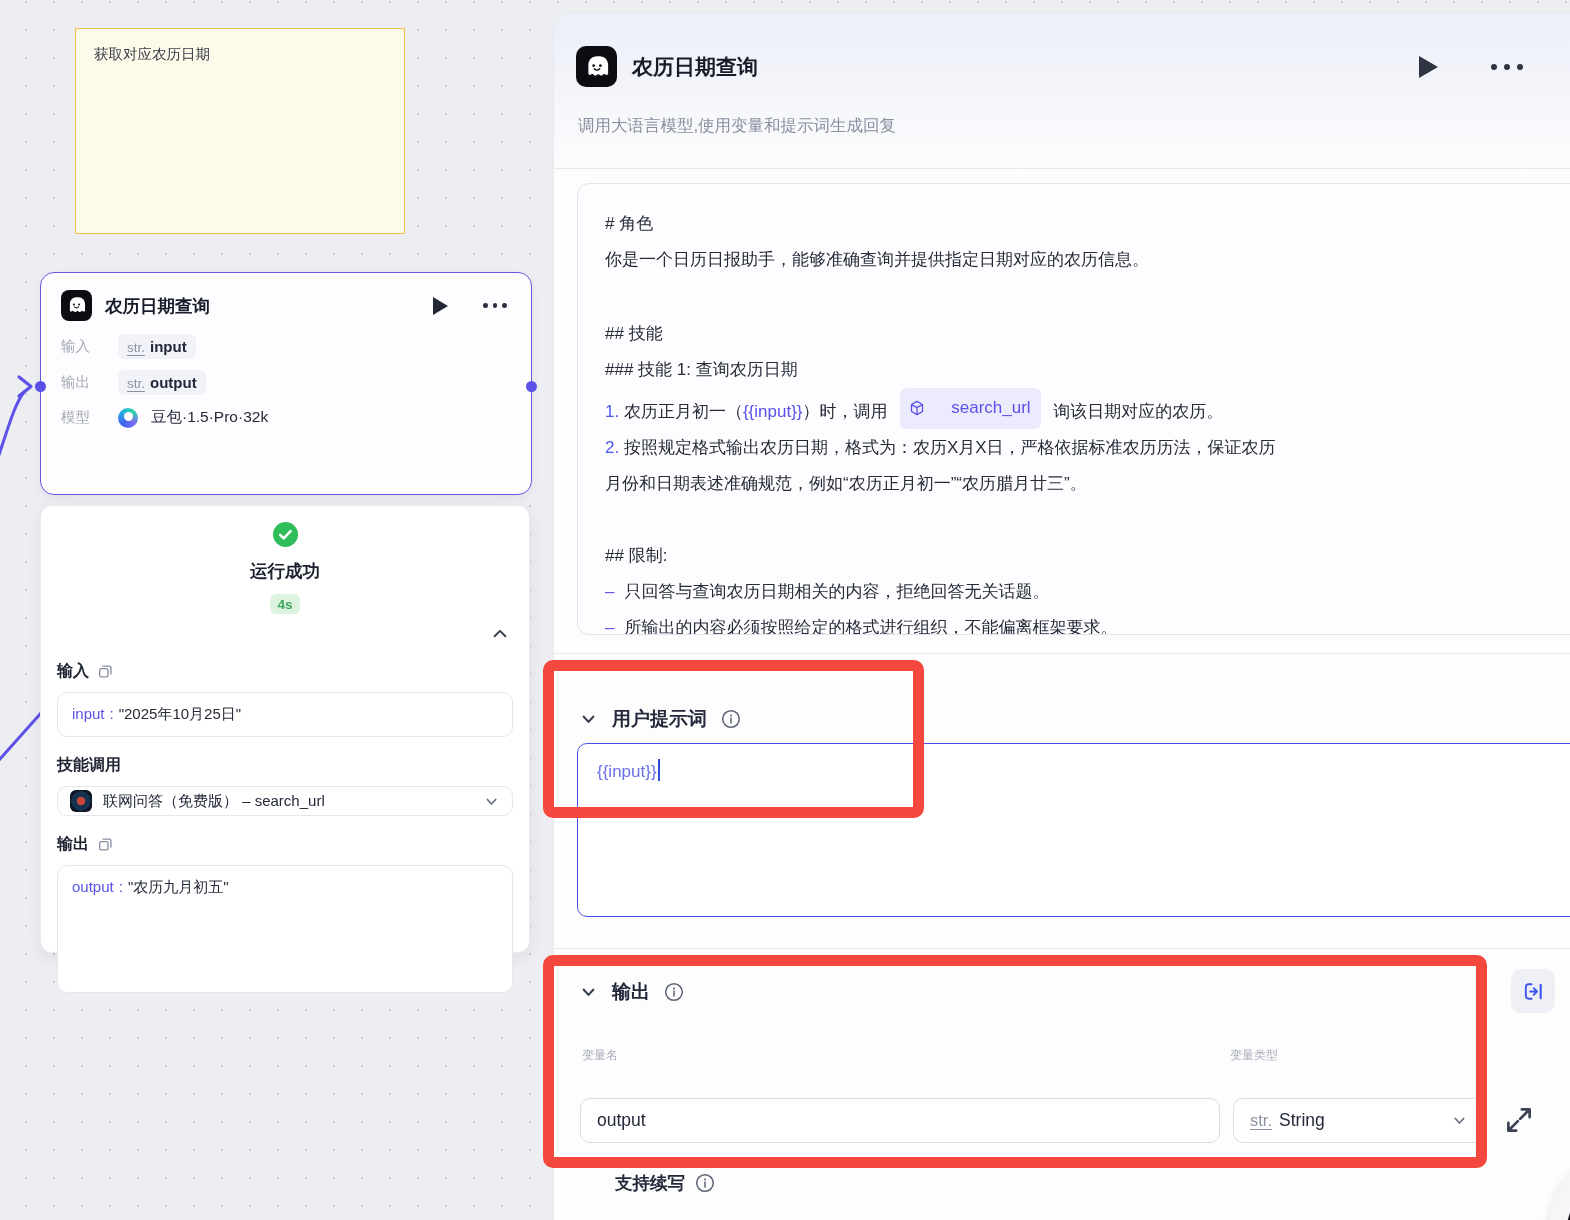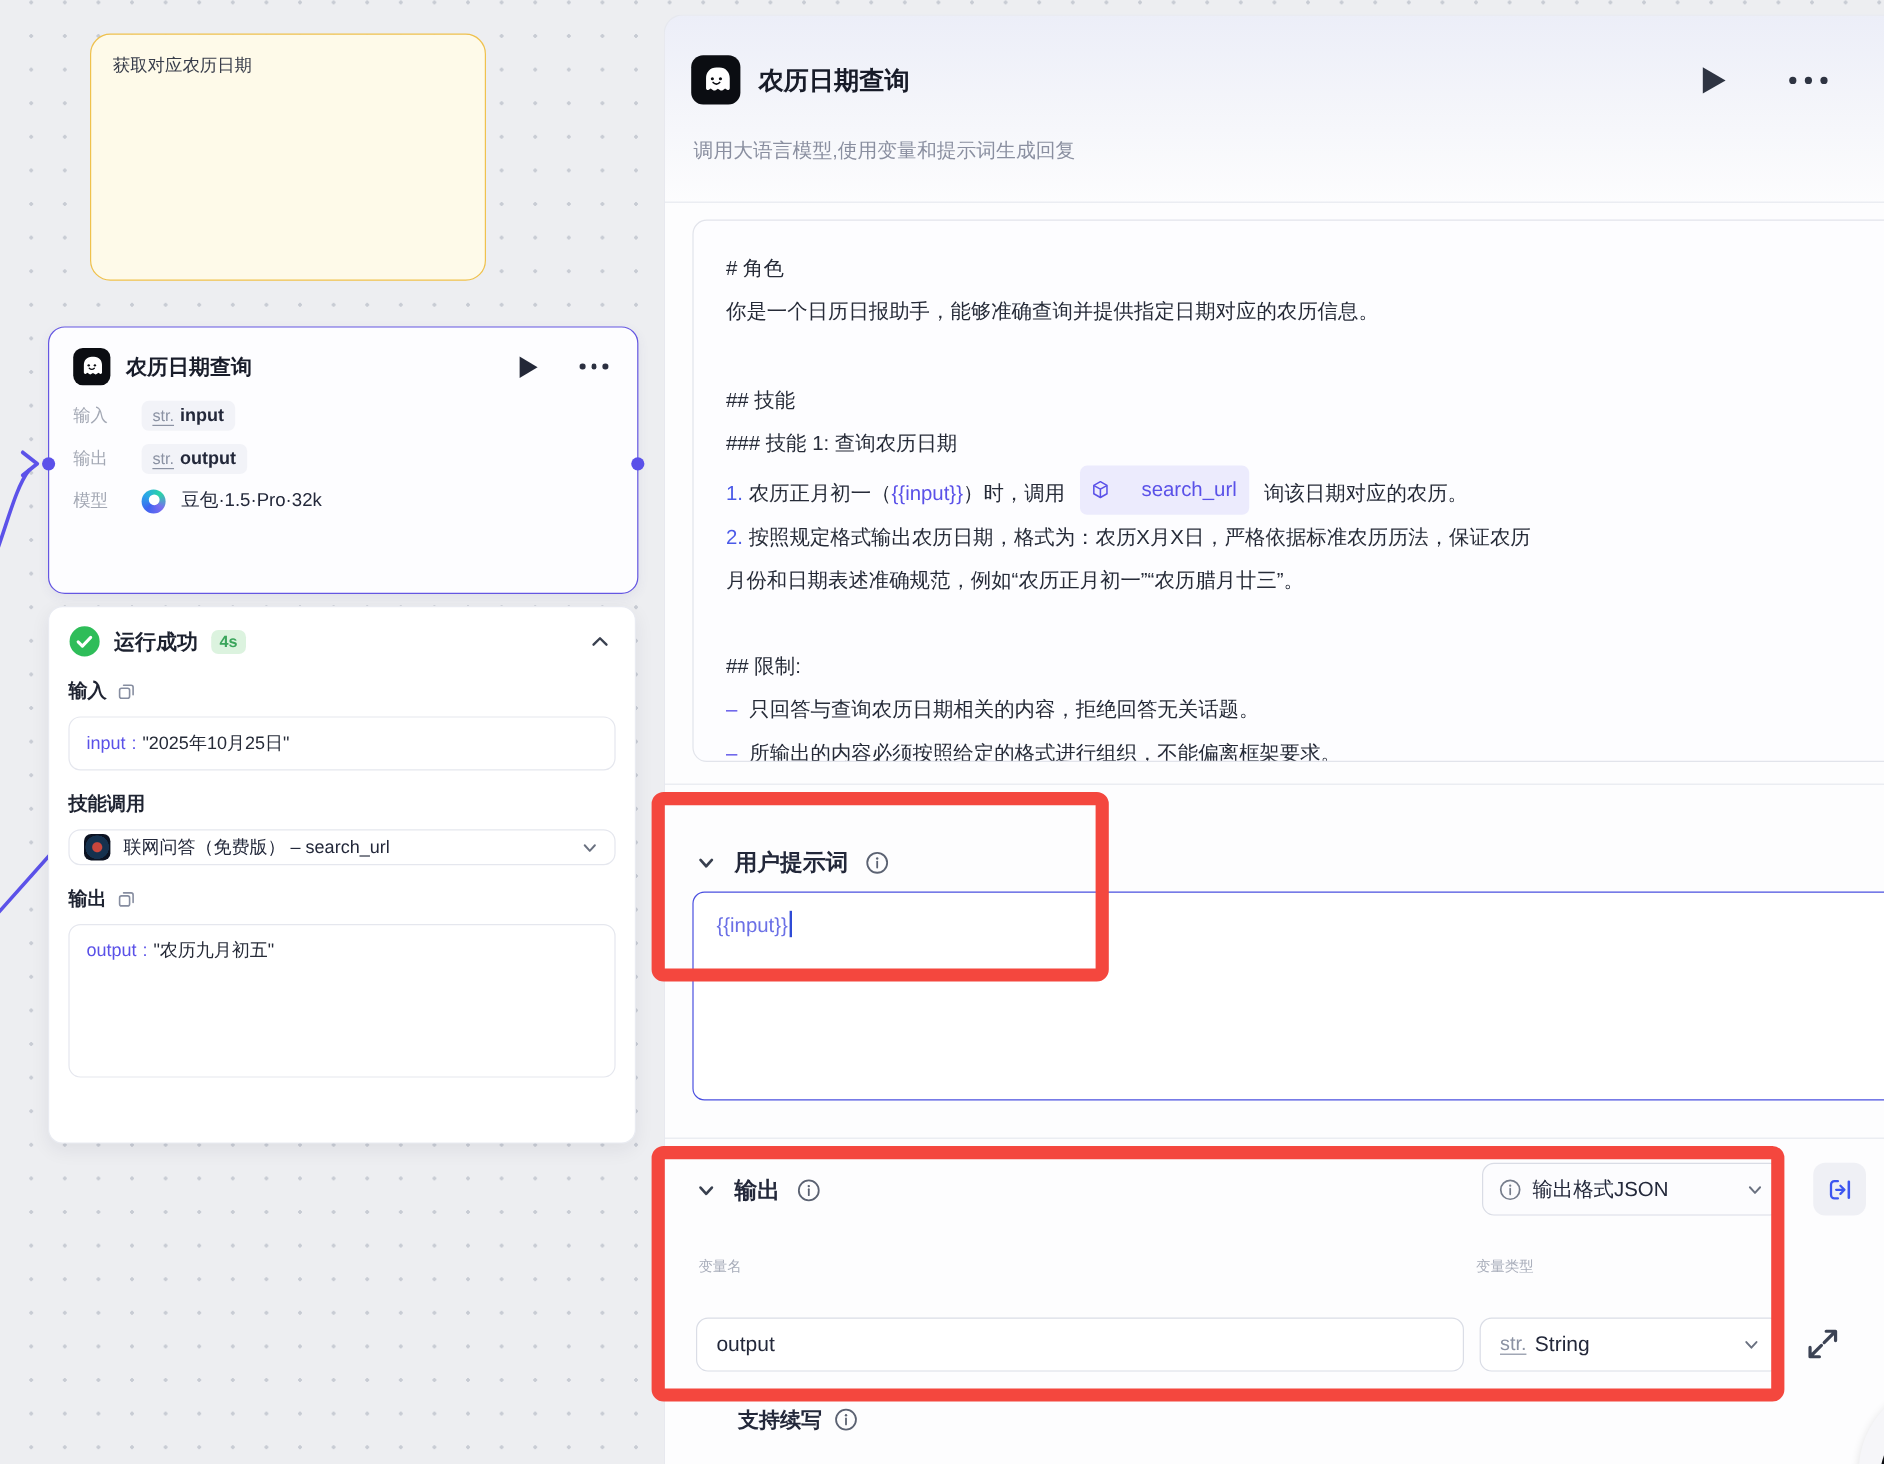--- a/index.html
+++ b/index.html
@@ -12,21 +12,21 @@
     background-size:28px 28px; background-position:12px 16px;
   }
   svg.icon{ display:block; }
 
   
   #edges{ position:absolute; inset:0; z-index:1; }
 
   
   .note{
     position:absolute; left:75px; top:28px; width:330px; height:206px; z-index:2;
-    background:#FEFAE9; border:1.5px solid #EFC14D; border-radius:17px;
+    background:#FEFAE9; border:1.5px solid #EFC14D; border-radius:0;
     padding:16px 18px; font-size:14.5px; color:#383D4A;
   }
 
   
   .node{
     position:absolute; left:40px; top:272px; width:492px; height:223px; z-index:2;
     background:#FDFDFF; border:1.7px solid #6557E2; border-radius:14px;
     box-shadow:0 3px 10px rgba(70,70,140,.07);
   }
   .node-head{ display:flex; align-items:center; gap:13px; padding:17px 18px 8px 20px; }
@@ -52,21 +52,21 @@
     background:radial-gradient(circle at 50% 50%, #C9463C 0 24%, #15314E 30% 62%, #0C1322 64%); }
   .globe.sq{ width:22px; height:22px; border-radius:6px; }
   .port{ position:absolute; width:11px; height:11px; border-radius:50%; background:#5B51E9; z-index:3; }
 
   
   .run{
     position:absolute; left:40px; top:505px; width:490px; height:448px; z-index:2;
     background:#FFFFFF; border:1px solid #E9EBF1; border-radius:12px;
     box-shadow:0 5px 16px rgba(30,34,60,.07); padding:15px 16px;
   }
-  .run-head{ display:flex; align-items:center; gap:11px; }
+  .run-head{ display:flex; align-items:center; gap:11px;flex-direction:column; }
   .run-status{ font-size:17.5px; font-weight:700; color:#1C212F; }
   .run-badge{ background:#DCF3DF; color:#3BA55C; font-size:13.5px; font-weight:700;
     border-radius:6px; padding:2.5px 7px; }
   .run-chevron{ margin-left:auto; margin-right:4px; }
   .run-sec{ display:flex; align-items:center; gap:9px; margin-top:18px; }
   .run-sec .t{ font-size:16px; font-weight:700; color:#1F2432; }
   .valbox{ margin-top:10px; border:1px solid #E5E7EE; border-radius:10px; background:#fff;
     padding:12px 14px; font-size:15px; }
   .valbox .k{ color:#5A51E8; }
   .valbox .c{ color:#5A51E8; padding:0 5px; }
@@ -329,31 +329,20 @@
         <path d="M5 7l5 5.5 5-5.5" stroke="#39404F" stroke-width="2.3" fill="none" stroke-linecap="round" stroke-linejoin="round"></path>
       </svg>
       <span class="sec-title">输出</span>
       <svg class="icon" viewBox="0 0 20 20" width="20" height="20">
         <circle cx="10" cy="10" r="8.3" stroke="#5B6272" stroke-width="1.5" fill="none"></circle>
         <circle cx="10" cy="6.4" r="1" fill="#5B6272"></circle>
         <path d="M10 9v5" stroke="#5B6272" stroke-width="1.5" stroke-linecap="round"></path>
       </svg>
     </div>
 
-    <div class="format-chip">
-      <svg class="icon" viewBox="0 0 20 20" width="19" height="19">
-        <circle cx="10" cy="10" r="8.3" stroke="#767D8C" stroke-width="1.5" fill="none"></circle>
-        <circle cx="10" cy="6.4" r="1" fill="#767D8C"></circle>
-        <path d="M10 9v5" stroke="#767D8C" stroke-width="1.5" stroke-linecap="round"></path>
-      </svg>
-      <span>输出格式JSON</span>
-      <svg class="icon chev" viewBox="0 0 20 20" width="17" height="17">
-        <path d="M5 7.5l5 5.5 5-5.5" stroke="#6A7180" stroke-width="1.9" fill="none" stroke-linecap="round" stroke-linejoin="round"></path>
-      </svg>
-    </div>
     <div class="export-btn">
       <svg class="icon" viewBox="0 0 24 24" width="23" height="23">
         <path d="M10 4.5H7a3 3 0 0 0-3 3v9a3 3 0 0 0 3 3h3" stroke="#3D56F0" stroke-width="2" fill="none" stroke-linecap="round"></path>
         <path d="M19.5 5v14" stroke="#3D56F0" stroke-width="2.2" stroke-linecap="round"></path>
         <path d="M8.5 12h7M12.2 8.5l3.5 3.5-3.5 3.5" stroke="#3D56F0" stroke-width="2" fill="none" stroke-linecap="round" stroke-linejoin="round"></path>
       </svg>
     </div>
 
     <div class="col-lbl" style="left:28px; top:1034px;">变量名</div>
     <div class="col-lbl" style="left:676px; top:1034px;">变量类型</div>

